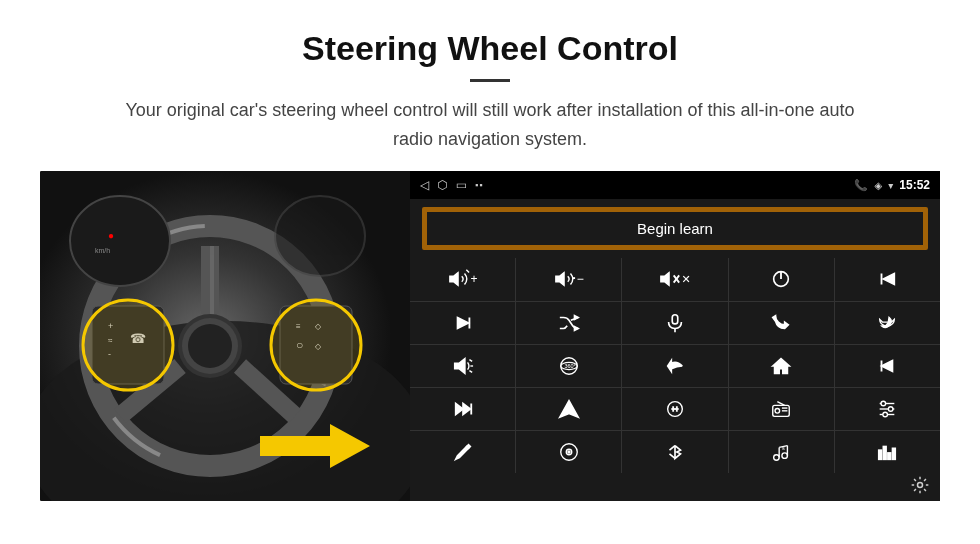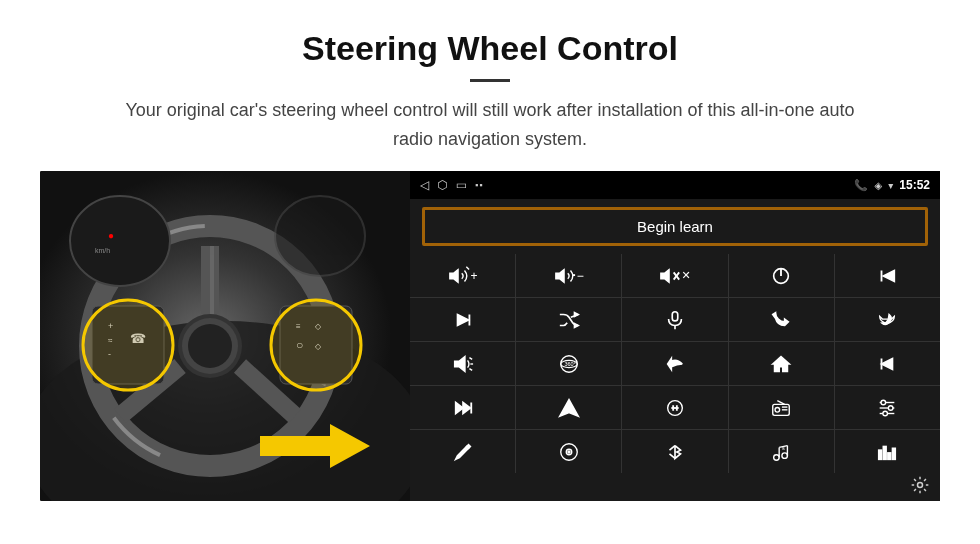--- a/index.html
+++ b/index.html
@@ -115,21 +115,21 @@
     
     .begin-learn-row {
       padding: 8px 12px;
       background: #1a1a1a;
     }
 
     .begin-learn-btn {
       display: block;
       width: 100%;
       background: #1a1a1a;
-      border: 3px solid #a16207;
+      border: 5px solid #a16207;
       color: #fff;
       font-size: 15px;
       padding: 8px 12px;
       text-align: center;
       cursor: pointer;
       border-radius: 2px;
     }
 
     
     .icon-grid {

